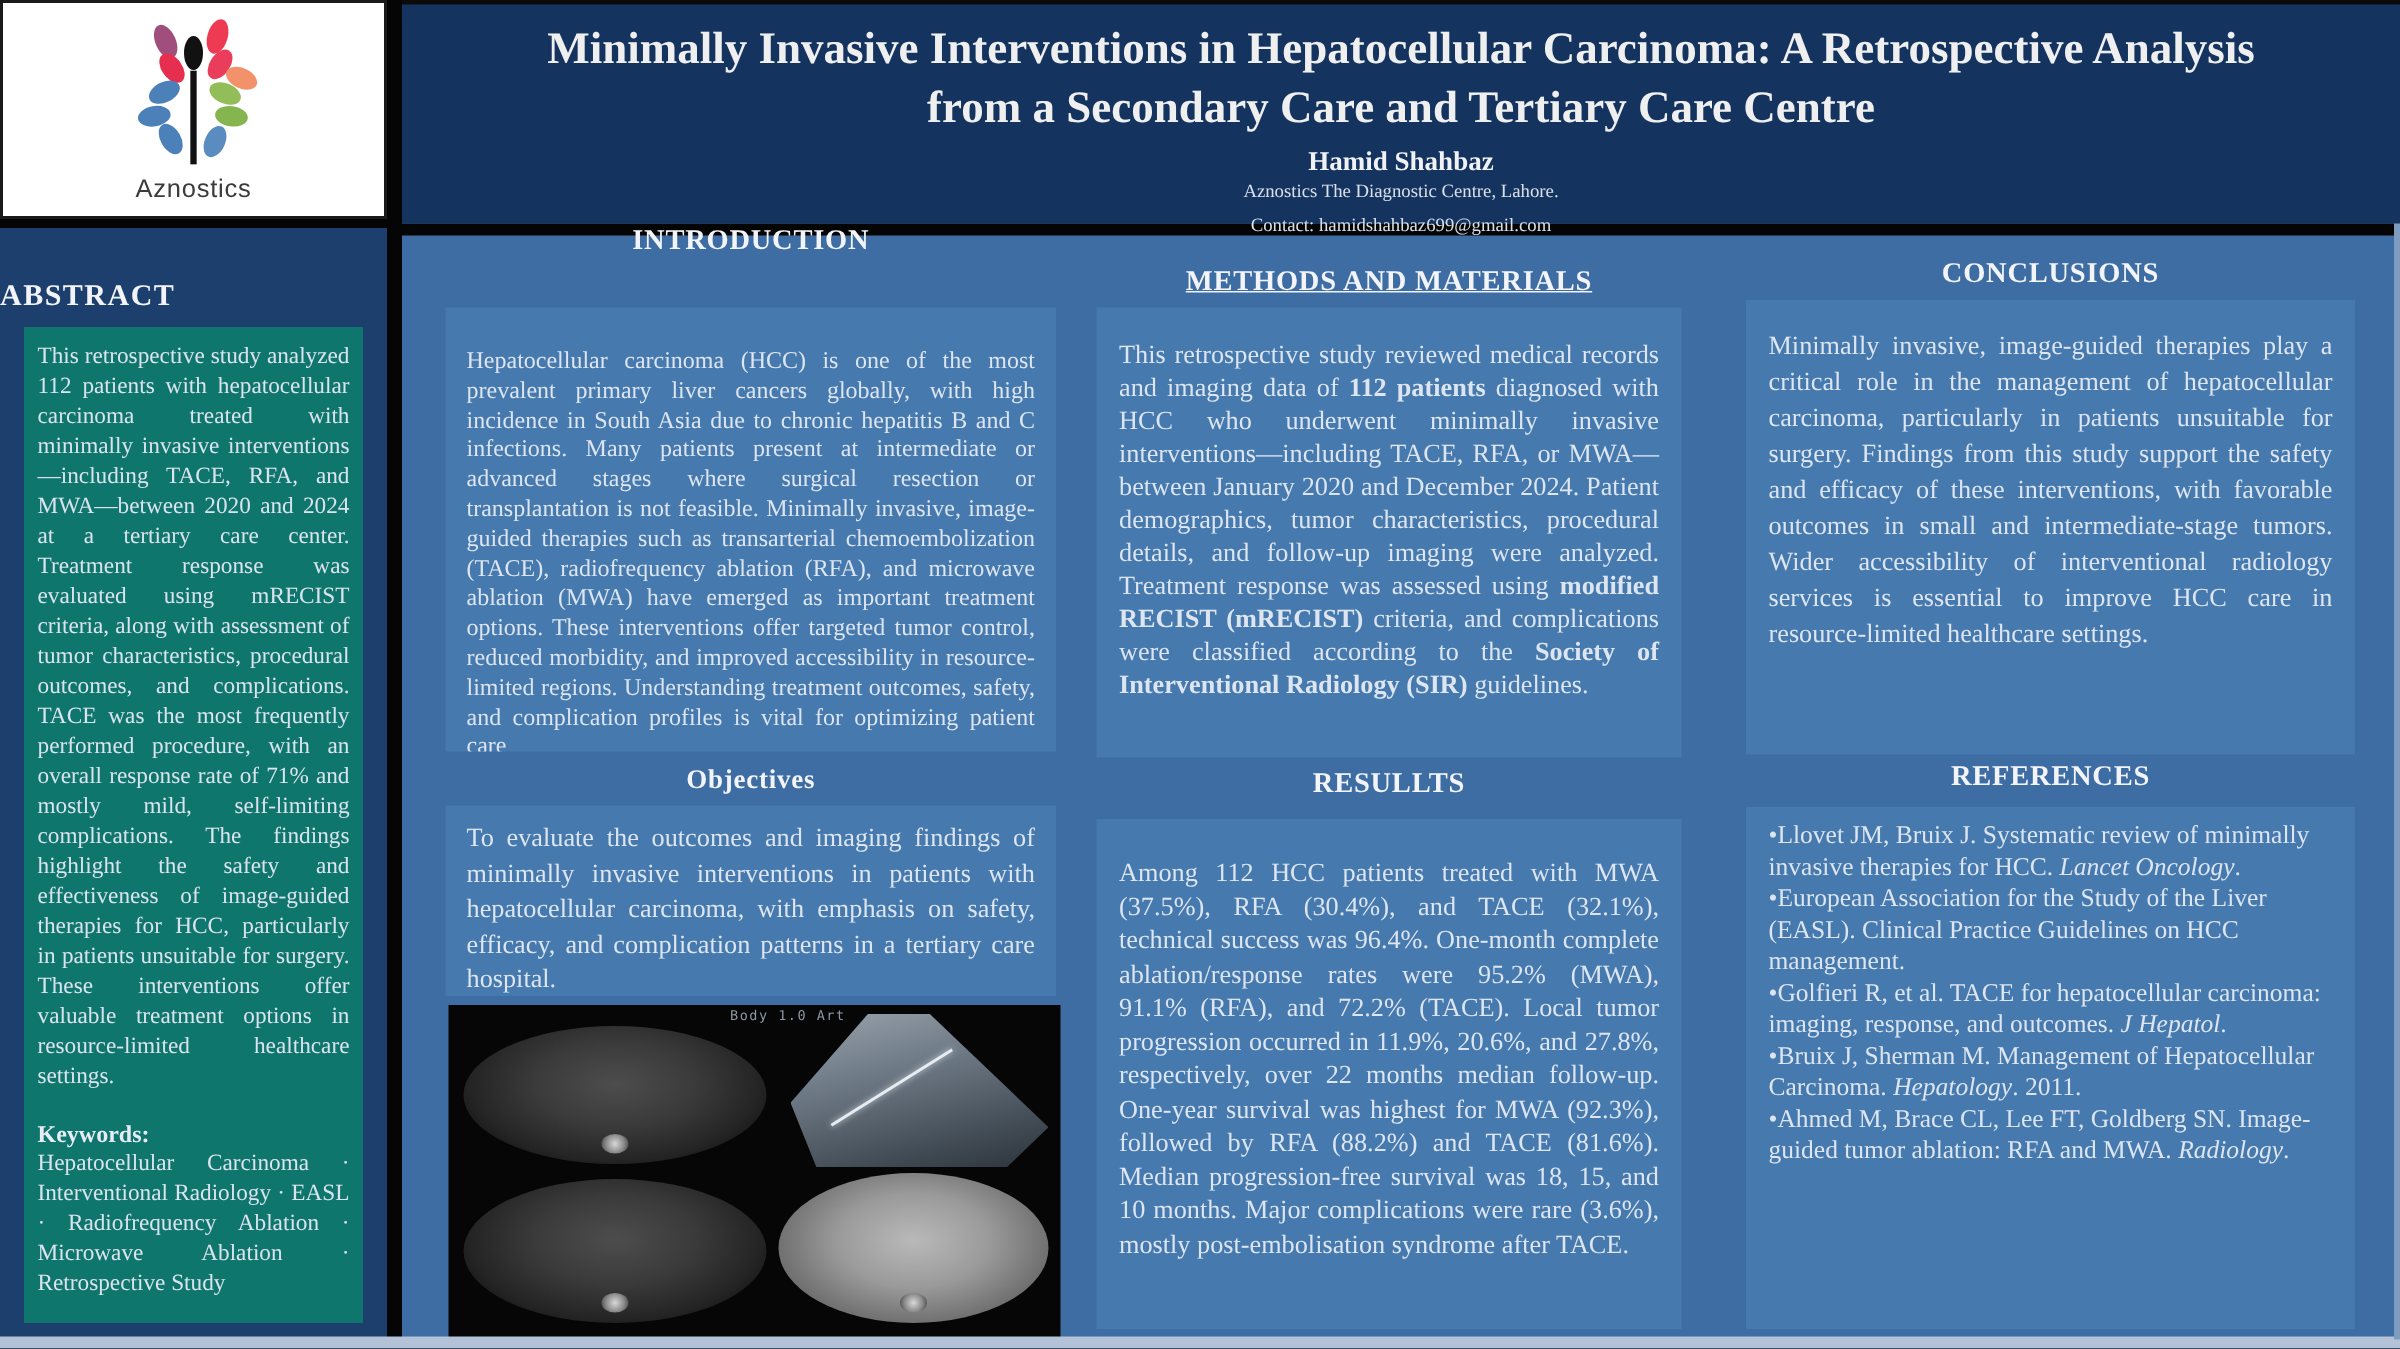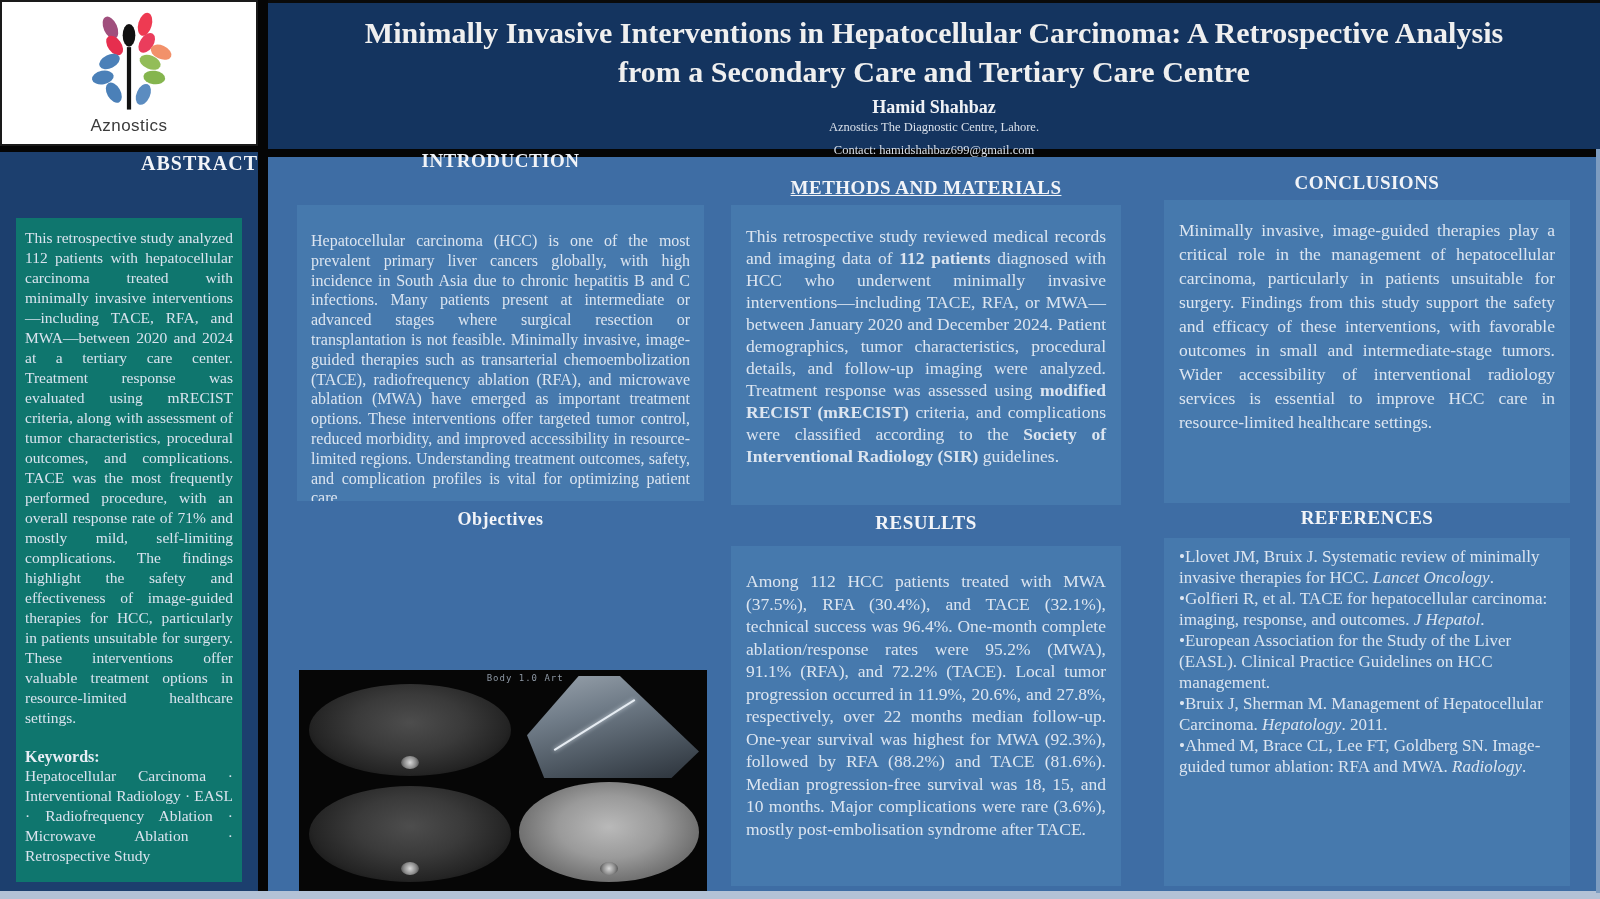--- a/index.html
+++ b/index.html
@@ -32,21 +32,21 @@
   
   #vdivider{position:absolute;left:258px;top:0;width:10px;height:893px;background:#050505;}
   #hdivider{position:absolute;left:268px;top:149px;width:1332px;height:8px;background:#050505;}
   
   #sidebar{
     position:absolute;left:0;top:146px;width:258px;height:747px;
     background:#1c3f6e;border-top:6px solid #050505;box-sizing:border-box;
     color:#d8e1ed;
   }
   #sidebar .side-heading{
-    text-align:right;font-size:20px;font-weight:bold;color:#f2f4f8;letter-spacing:1px;
+    text-align:left;margin-top:34px;font-size:20px;font-weight:bold;color:#f2f4f8;letter-spacing:1px;
   }
   #abstract-box{
     position:absolute;left:16px;top:66px;width:226px;height:664px;
     background:#0f766e;padding:10px 9px;box-sizing:border-box;overflow:hidden;
   }
   #abstract-box .body{font-size:15.5px;line-height:20px;text-align:justify;color:#dae3ee;}
   #abstract-box .kw-label{margin-top:20px;font-weight:bold;font-size:16px;color:#e8edf5;}
   #abstract-box .kw{font-size:15.5px;line-height:20px;text-align:justify;color:#dae3ee;}
   
   .col-heading{
@@ -139,20 +139,23 @@
       <div class="kw jtext">Hepatocellular Carcinoma · Interventional Radiology · EASL · Radiofrequency Ablation · Microwave Ablation · Retrospective Study</div>
     </div>
   </div>
 
   <div class="col-heading" style="left:297px;top:150px;width:407px;">INTRODUCTION</div>
   <div class="box" style="left:297px;top:205px;width:407px;height:296px;padding:26px 14px;font-size:16px;line-height:19.8px;">
     <div class="jtext">Hepatocellular carcinoma (HCC) is one of the most prevalent primary liver cancers globally, with high incidence in South Asia due to chronic hepatitis B and C infections. Many patients present at intermediate or advanced stages where surgical resection or transplantation is not feasible. Minimally invasive, image-guided therapies such as transarterial chemoembolization (TACE), radiofrequency ablation (RFA), and microwave ablation (MWA) have emerged as important treatment options. These interventions offer targeted tumor control, reduced morbidity, and improved accessibility in resource-limited regions. Understanding treatment outcomes, safety, and complication profiles is vital for optimizing patient care</div>
   </div>
 
   <div class="col-heading" style="left:297px;top:509px;width:407px;font-size:18px;">Objectives</div>
+  <div class="box" style="left:297px;top:537px;width:407px;height:127px;padding:10px 14px;font-size:17.5px;line-height:23.5px;">
+    <div class="jtext">To evaluate the outcomes and imaging findings of minimally invasive interventions in patients with hepatocellular carcinoma, with emphasis on safety, efficacy, and complication patterns in a tertiary care hospital.</div>
+  </div>
 
   <div id="figure-block">
     <span id="figure-overlay">Body 1.0 Art</span>
     <div class="ct" style="left:10px;top:14px;width:202px;height:92px;"></div>
     <div id="us-fan">
         <div id="us-needle"></div>
       </div>
     <div class="ct" style="left:10px;top:116px;width:202px;height:96px;"></div>
     <div class="ct bright" style="left:220px;top:112px;width:180px;height:100px;"></div>
   </div>
@@ -168,22 +171,22 @@
   </div>
 
   <div class="col-heading" style="left:1164px;top:172px;width:406px;">CONCLUSIONS</div>
   <div class="box" style="left:1164px;top:200px;width:406px;height:303px;padding:18px 15px;font-size:17.5px;line-height:24px;">
     <div class="jtext">Minimally invasive, image-guided therapies play a critical role in the management of hepatocellular carcinoma, particularly in patients unsuitable for surgery. Findings from this study support the safety and efficacy of these interventions, with favorable outcomes in small and intermediate-stage tumors. Wider accessibility of interventional radiology services is essential to improve HCC care in resource-limited healthcare settings.</div>
   </div>
 
   <div class="col-heading" style="left:1164px;top:507px;width:406px;">REFERENCES</div>
   <div class="box" style="left:1164px;top:538px;width:406px;height:348px;padding:8px 15px;font-size:17px;line-height:21px;">
     <div><span>•Llovet JM, Bruix J. Systematic review of minimally invasive therapies for HCC. </span><span style="font-style: italic;">Lancet Oncology</span><span>.</span></div>
+    <div><span>•European Association for the Study of the Liver (EASL). Clinical Practice Guidelines on HCC management.</span></div>
     <div><span>•Golfieri R, et al. TACE for hepatocellular carcinoma: imaging, response, and outcomes. </span><span style="font-style: italic;">J Hepatol</span><span>.</span></div>
-    <div><span>•European Association for the Study of the Liver (EASL). Clinical Practice Guidelines on HCC management.</span></div>
     <div><span>•Bruix J, Sherman M. Management of Hepatocellular Carcinoma. </span><span style="font-style: italic;">Hepatology</span><span>. 2011.</span></div>
     <div><span>•Ahmed M, Brace CL, Lee FT, Goldberg SN. Image-guided tumor ablation: RFA and MWA. </span><span style="font-style: italic; text-align: right;">Radiology</span><span>.</span></div>
   </div>
 
   <div id="bottom-strip"></div>
   <div id="right-edge"></div>
 
 </div>
 
 </body></html>

